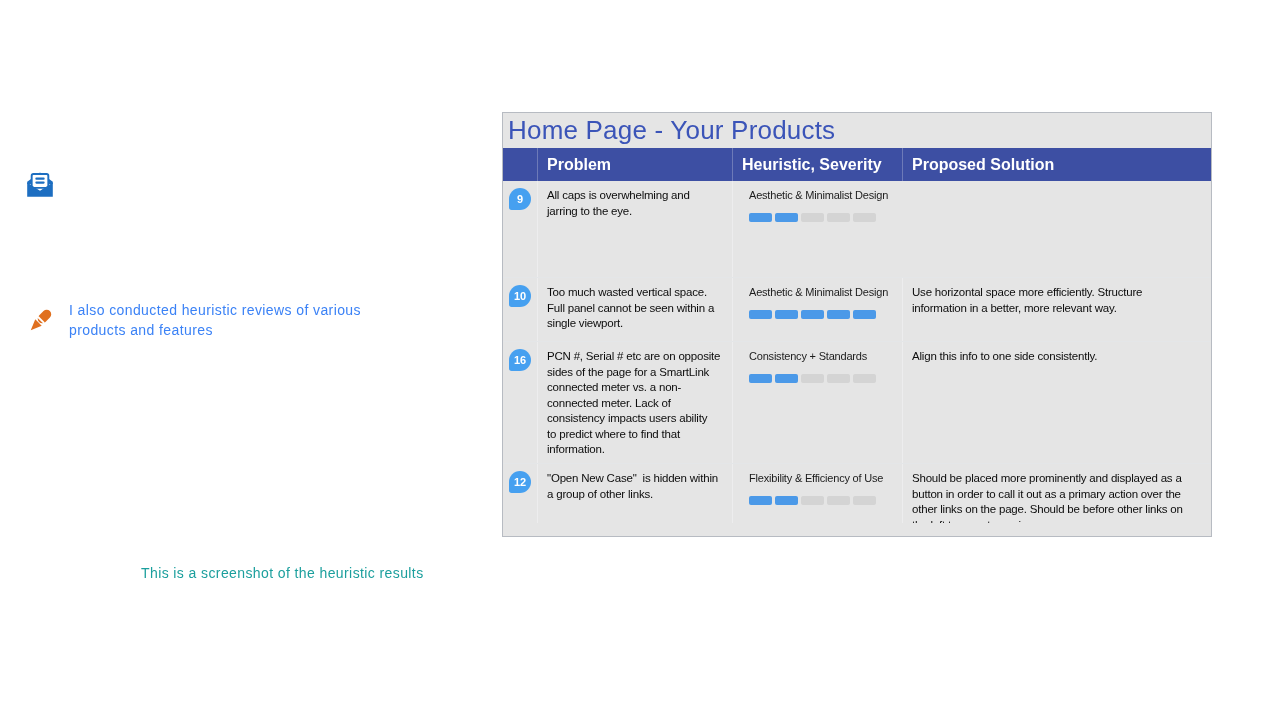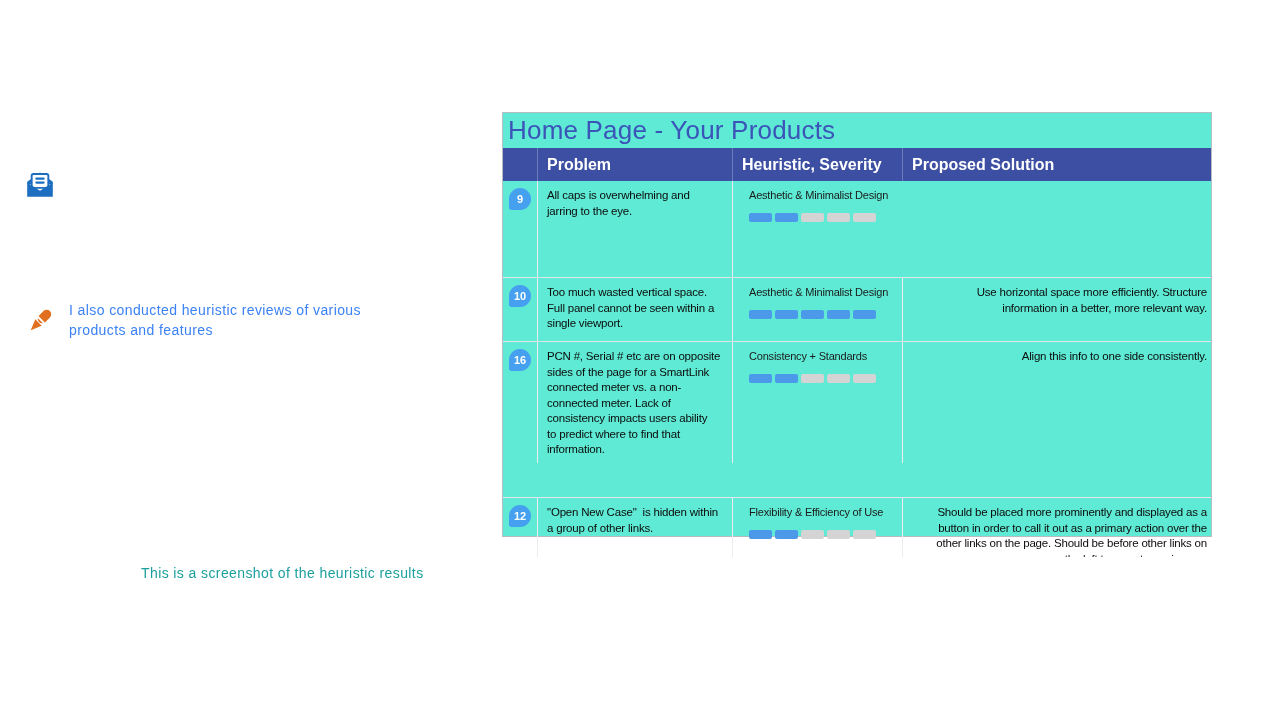--- a/index.html
+++ b/index.html
@@ -17,39 +17,39 @@
 
   .note-review { left:24px; top:300px; width:440px; }
   .note-review .note-icon svg { margin-top:5px; }
   .note-review .note-text { color:#3b82f6; font-size:14px; line-height:20px; margin-left:11px; }
 
   .caption { position:absolute; left:141px; top:565px; color:#1b9f9d;
              font-size:14px; font-weight:500; letter-spacing:.4px; white-space:pre; }
 
   
   .table-card { position:absolute; left:502px; top:112px; width:710px; height:425px;
-                background:#5eead4; border:1px solid #b7bbc2; }
+                background:#e5e5e5; border:1px solid #b7bbc2; }
   .t-title { height:35px; padding:2px 0 0 5px; font-size:26px; color:#3b54b8; letter-spacing:.2px;
              white-space:nowrap; overflow:hidden; }
   .t-head { display:flex; height:33px; background:#3d4fa3; }
   .t-head .hcell { height:100%; display:flex; align-items:center; padding-left:9px;
                    color:#ffffff; font-size:16px; font-weight:bold; border-left:1px solid #6d7ab8; }
   .t-head .hcell:first-child { border-left:none; }
 
   .c-num  { width:34px; }
   .c-prob { width:195px; }
   .c-heur { width:170px; }
-  .c-sol  { flex:1;text-align:right; }
+  .c-sol  { flex:1; }
 
   .t-body .trow { display:flex; border-top:1px solid #e4e6e8; }
   .t-body .trow:first-child { border-top:none; }
   .t-body .trow:nth-child(1) { height:96px; }
   .t-body .trow:nth-child(2) { height:64px; }
   .t-body .trow:nth-child(3) { height:122px; }
-  .t-body .trow:nth-child(4) { height:60px;margin-top:34px; }
+  .t-body .trow:nth-child(4) { height:60px; }
 
   .cell { border-left:1px solid #ededee; overflow:hidden; }
   .cell:first-child { border-left:none; }
 
   .cell-num { display:flex; justify-content:center; padding-top:7px; }
   .badge { width:22px; height:22px; background:#46a0f0; color:#ffffff;
            font-size:11px; font-weight:bold; display:flex; align-items:center; justify-content:center;
            border-radius:50% 50% 50% 12%; }
 
   .cell-problem, .cell-solution {

